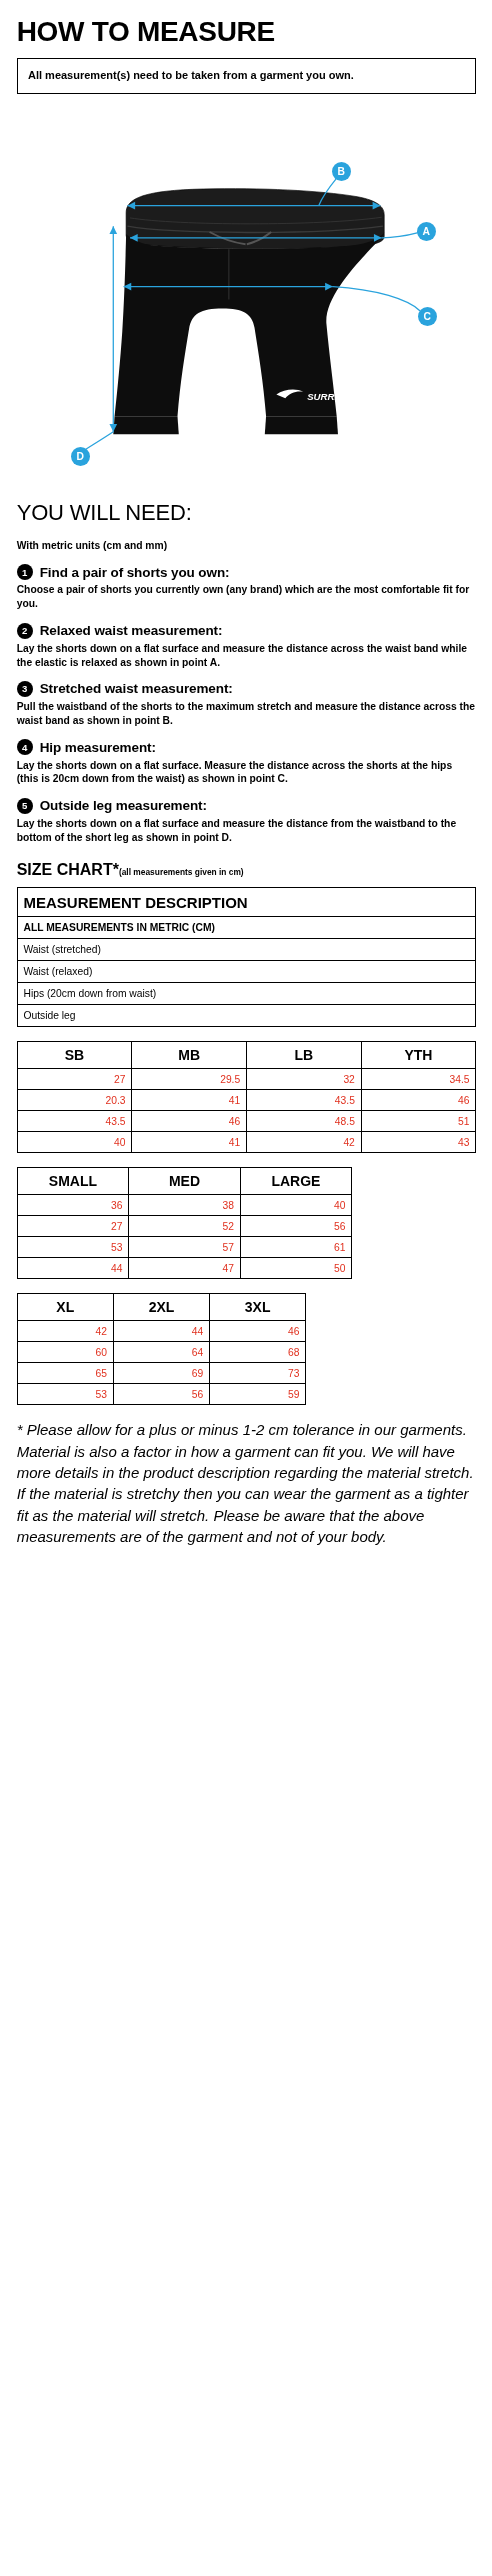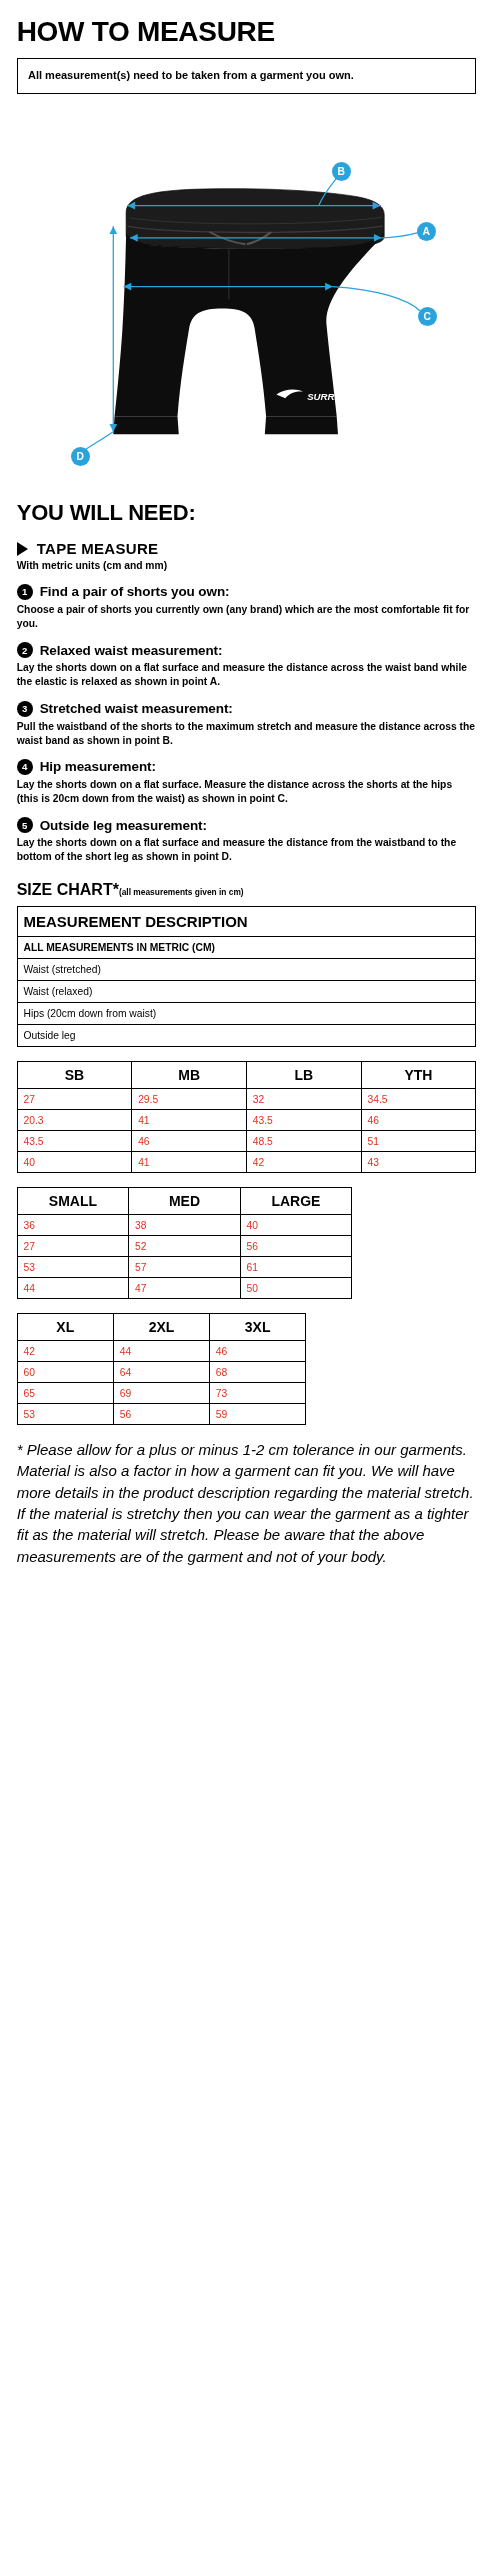--- a/index.html
+++ b/index.html
@@ -47,21 +47,21 @@
     background: #2aa3dd;
     color: #fff;
     font-weight: bold;
     font-size: 10.3px;
     display: flex; align-items:center; justify-content:center;
     font-family: "Liberation Sans", sans-serif;
   }
   
   .section-title {
     font-size: 22px;
-    font-weight: bold;
+    font-weight: normal;
     margin: 14px 0 14px 0;
     letter-spacing: -0.2px;
   }
   .tape-row {
     display: flex;
     align-items: center;
     gap: 9px;
     margin-bottom: 2.6px;
   }
   .tri {
@@ -143,21 +143,21 @@
     font-weight: normal;
   }
   .size-table { table-layout: fixed; }
   .size-table th {
     text-align: center;
     font-size: 14px;
     font-weight: bold;
     height: 27px;
   }
   .size-table td {
-    text-align: left;
+    text-align: right;
     color: #e0301e;
     font-weight: normal;
     font-size: 10.3px;
     height: 21px;
   }
   .footnote {
     font-size: 15px;
     font-weight: normal;
     font-style: italic;
     line-height: 1.42;
@@ -231,24 +231,20 @@
     <div class="marker" style="left:401px; top:207px;">
       <span>C</span>
     </div>
     <div class="marker" style="left:54px; top:347px;">
       <span>D</span>
     </div>
   </div>
 
   <h2 class="section-title">YOU WILL NEED:</h2>
 
-  <div class="tape-row">
-    <span class="tri"></span>
-    <span class="tape-label">TAPE MEASURE</span>
-  </div>
   <div class="tape-sub">With metric units (cm and mm)</div>
 
   <div>
 
     <div class="step">
       <div class="step-head">
         <span class="step-num">1</span>
         <span class="step-title">Find a pair of shorts you own:</span>
       </div>
       <div class="step-body">Choose a pair of shorts you currently own (any brand) which are the most comfortable fit for you.</div>

